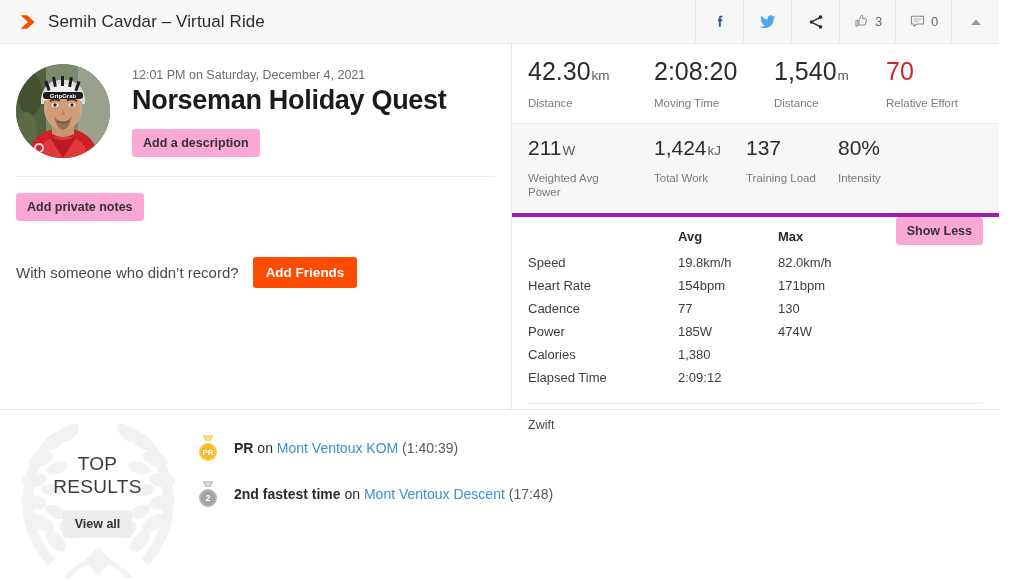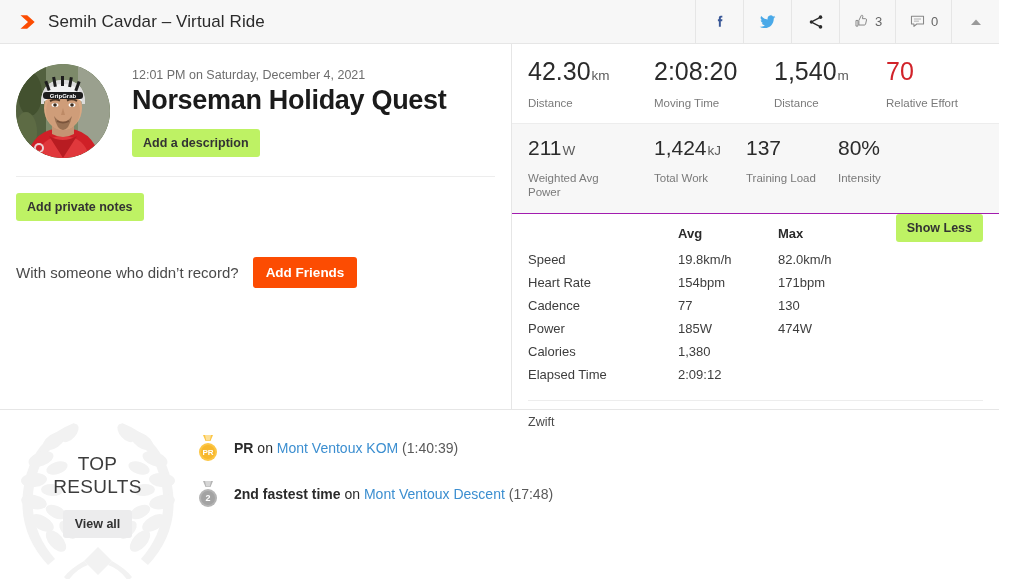--- a/index.html
+++ b/index.html
@@ -114,21 +114,21 @@
   .act-title {
     font-size: 27px;
     font-weight: bold;
     color: #1b1b1b;
     letter-spacing: -.3px;
     line-height: 1.15;
     margin-bottom: 13px;
   }
   .pill {
     display: inline-block;
-    background: #bef264;
+    background: #f9a8d4;
     color: #333;
     border: none;
     border-radius: 3px;
     font-size: 12.5px;
     font-weight: bold;
     font-family: "Liberation Sans", sans-serif;
     padding: 7px 11px;
     cursor: pointer;
   }
 
@@ -164,21 +164,21 @@
   
   .stat-row-primary {
     display: flex;
     padding: 14px 16px 12px 16px;
     border-bottom: 1px solid #ededed;
   }
   .stat-row-secondary {
     display: flex;
     padding: 13px 16px 14px 16px;
     background: #f7f7f7;
-    border-bottom: 1px solid #a21caf;
+    border-bottom: 4px solid #a21caf;
   }
   .stat {
     flex: 0 0 auto;
   }
   .stat-v {
     font-size: 25px;
     color: #2b2b2b;
     font-weight: 400;
     line-height: 1.05;
     white-space: nowrap;

